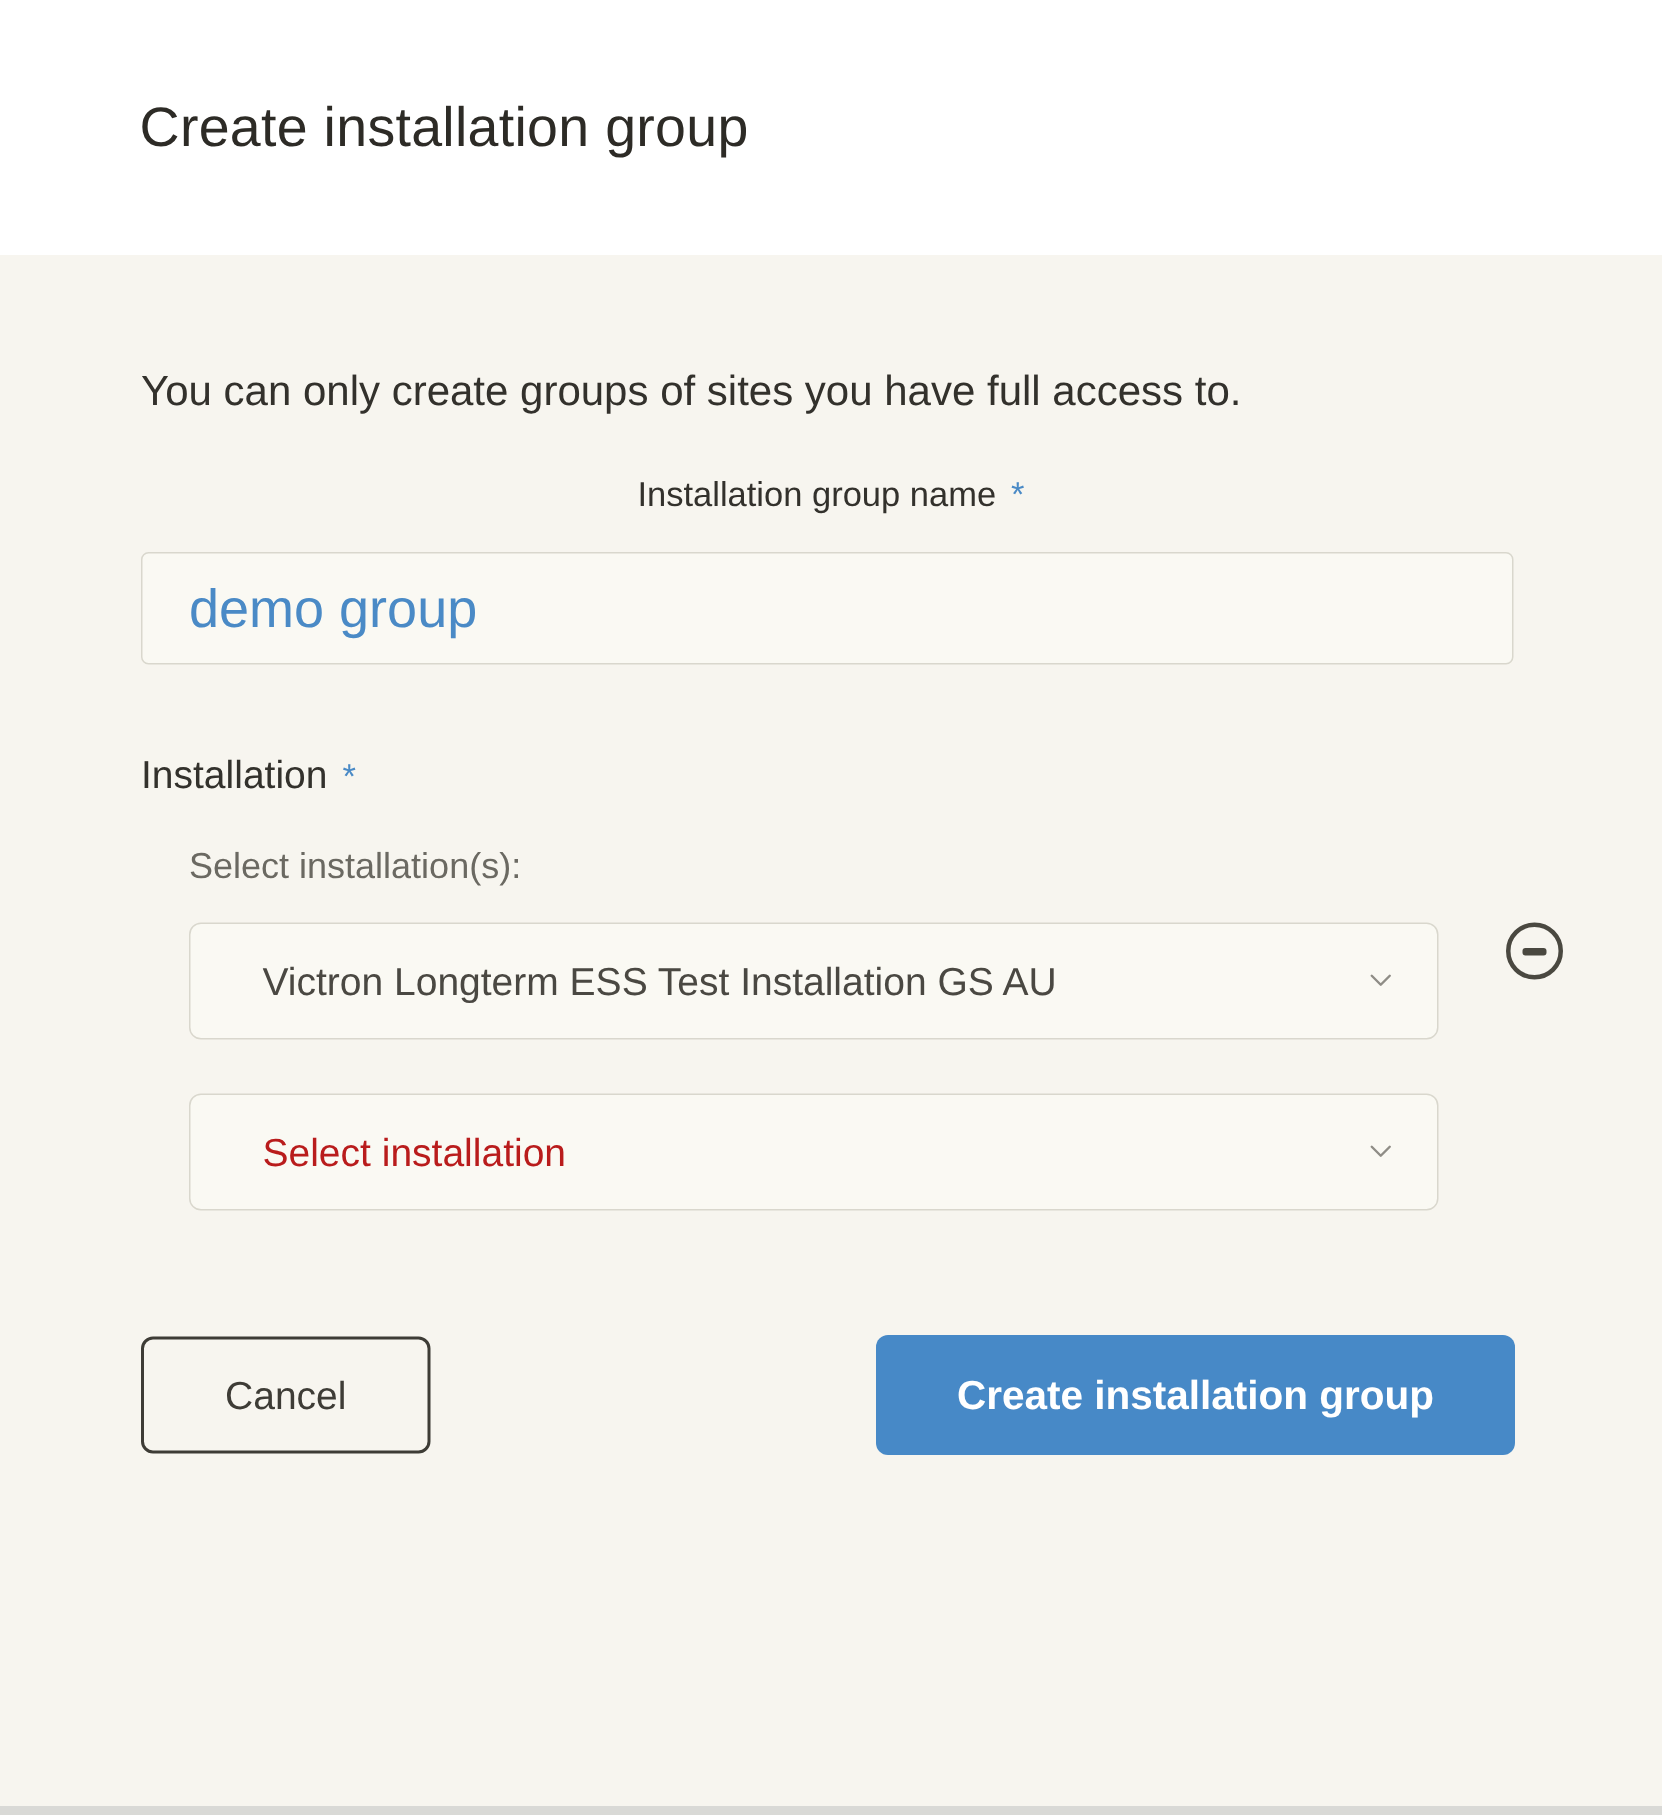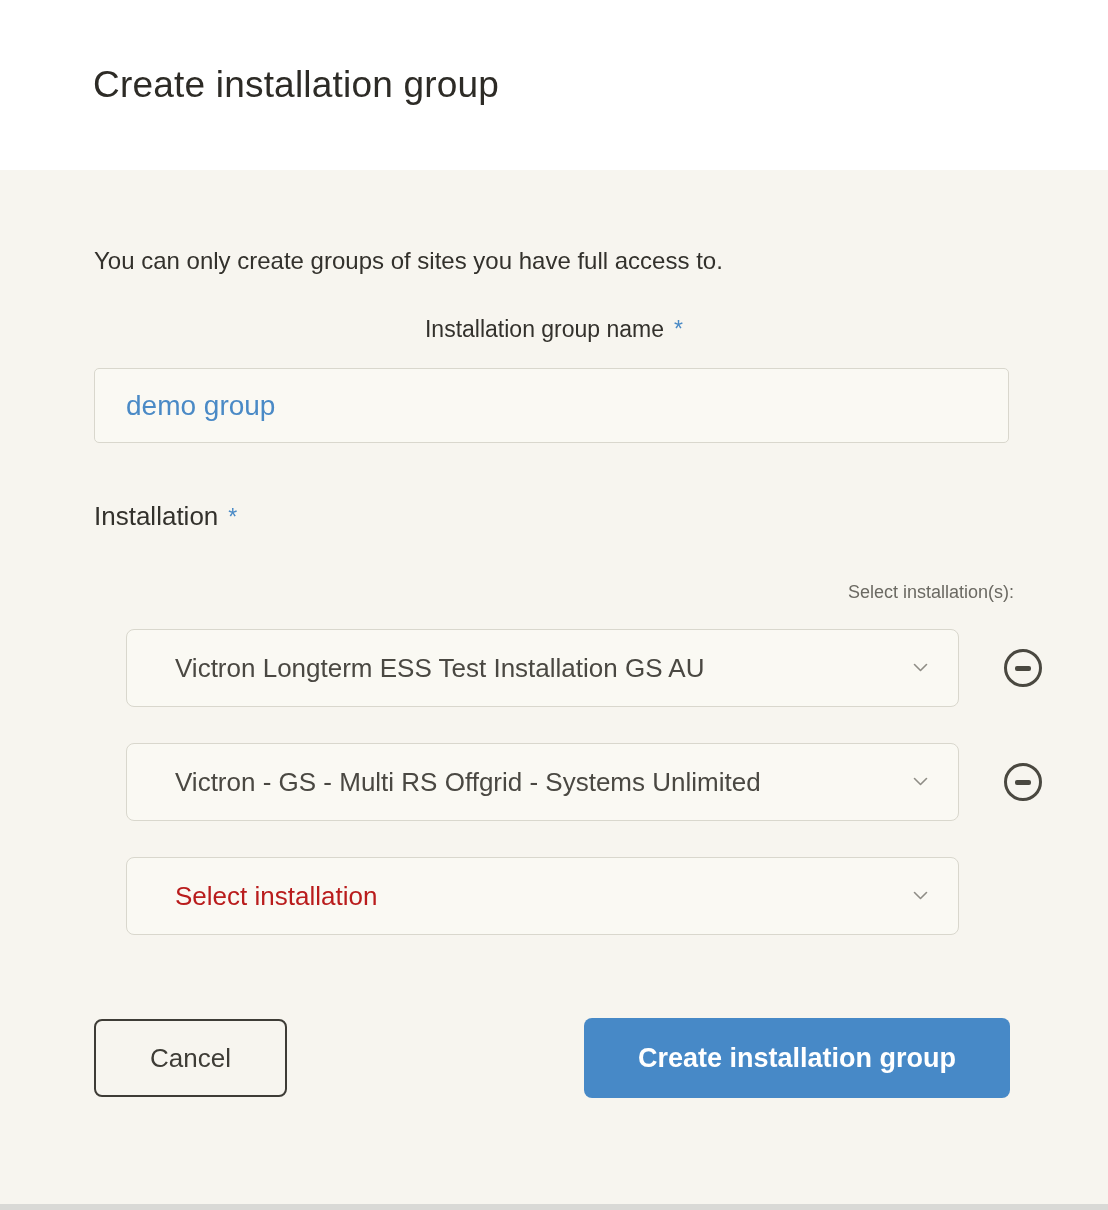--- a/index.html
+++ b/index.html
@@ -23,21 +23,21 @@
     color:#2d2b26;
     letter-spacing:0.2px;
   }
   .modal-body {
     background:#f7f5ef;
     height:1034px;
     padding-top:76px;
   }
   .intro-text {
     margin:0 94px;
-    font-size:24px;
+    font-size:28px;
     line-height:30px;
     color:#33312c;
   }
   .field-label {
     margin:39px 94px 0;
     font-size:23px;
     line-height:29px;
     color:#33312c;
     text-align:center;
   }
@@ -48,40 +48,38 @@
   }
   .group-name-input {
     display:block;
     margin:24px 94px 0;
     width:915px; height:75px;
     background:#faf9f3;
     border:1px solid #d9d7cd;
     border-radius:5px;
     padding:0 31px;
     font-family:"Liberation Sans","DejaVu Sans",sans-serif;
-    font-size:28px;
+    font-size:36px;
     color:#4a8ac6;
     outline:none;
   }
   .installations-label {
     margin:57px 94px 0;
     font-size:26px;
     line-height:33px;
     color:#33312c;
   }
   .select-installations-hint {
-    margin:45px 94px 0 126px;
-    font-size:18px;
+    margin:31px 94px 0 126px;
+    font-size:24px;
     line-height:26px;
     color:#6b6962;
-    text-align:right;
   }
   .install-row {
     display:flex;
-    align-items:center;
     margin-left:126px;
   }
   .row-1 { margin-top:24px; }
   .row-2, .row-3 { margin-top:36px; }
   .select-box {
     position:relative;
     width:833px; height:78px;
     background:#faf9f3;
     border:1px solid #d9d7cd;
     border-radius:8px;
@@ -176,33 +174,20 @@
         <svg width="15" height="10" viewBox="0 0 15 10">
             <path d="M1.5 1.5 L7.5 7.5 L13.5 1.5" stroke="#8f8d86" stroke-width="1.6" fill="none" stroke-linecap="round" stroke-linejoin="round"></path>
           </svg>
       </span>
     </div>
     <button class="remove-btn">
       <span class="bar"></span>
     </button>
   </div>
 
-  <div class="install-row row-2">
-    <div class="select-box">
-      <span class="select-value">Victron - GS - Multi RS Offgrid - Systems Unlimited</span>
-      <span class="chevron">
-        <svg width="15" height="10" viewBox="0 0 15 10">
-            <path d="M1.5 1.5 L7.5 7.5 L13.5 1.5" stroke="#8f8d86" stroke-width="1.6" fill="none" stroke-linecap="round" stroke-linejoin="round"></path>
-          </svg>
-      </span>
-    </div>
-    <button class="remove-btn">
-      <span class="bar"></span>
-    </button>
-  </div>
 
   <div class="install-row row-3">
     <div class="select-box">
       <span class="select-value placeholder">Select installation</span>
       <span class="chevron">
         <svg width="15" height="10" viewBox="0 0 15 10">
             <path d="M1.5 1.5 L7.5 7.5 L13.5 1.5" stroke="#8f8d86" stroke-width="1.6" fill="none" stroke-linecap="round" stroke-linejoin="round"></path>
           </svg>
       </span>
     </div>

